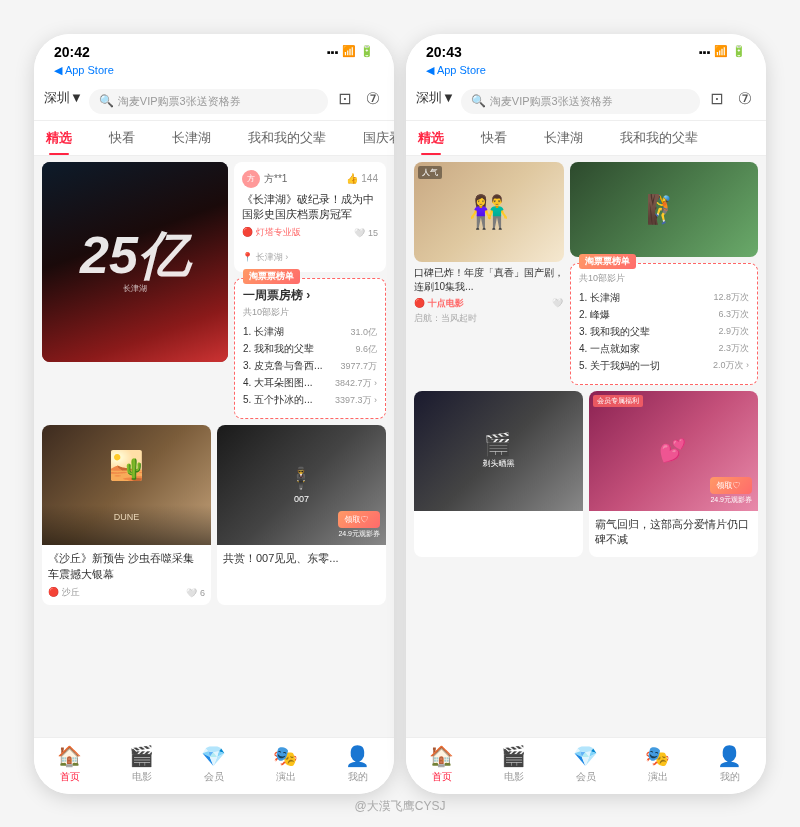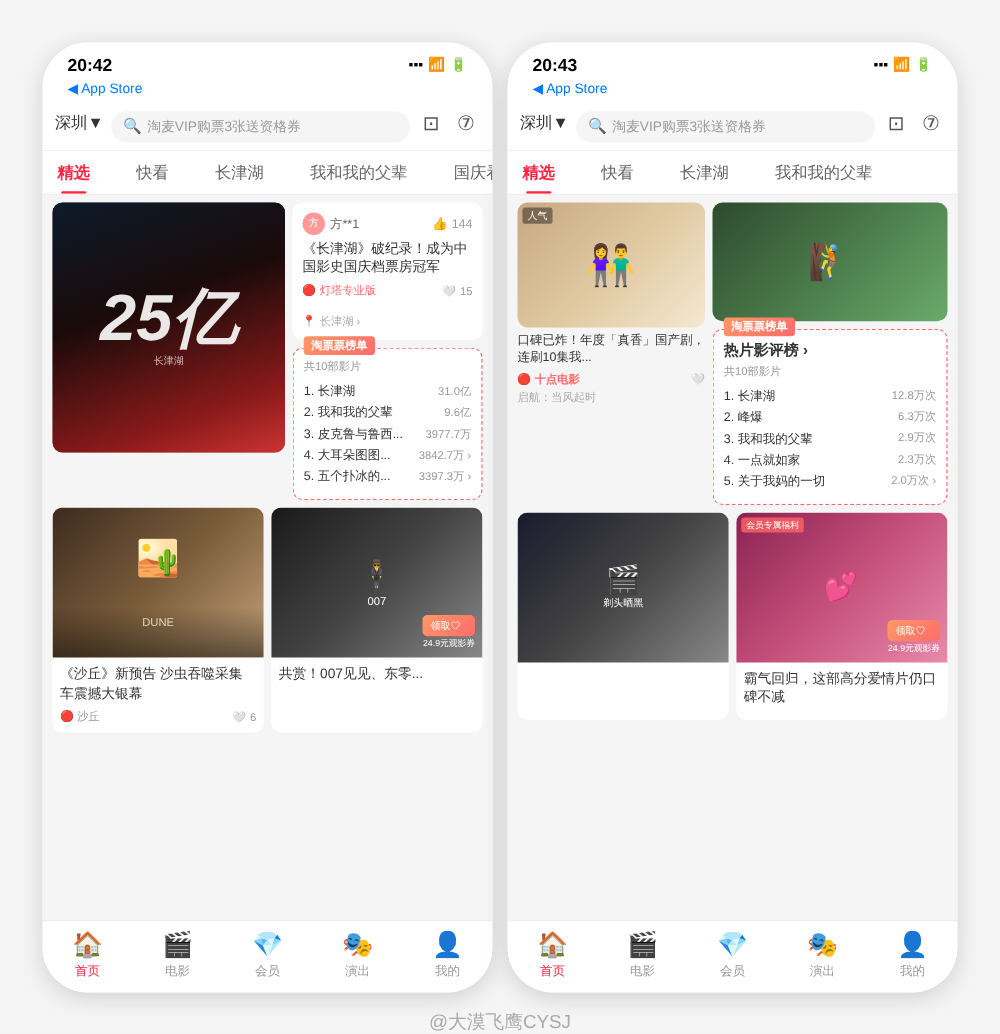--- a/index.html
+++ b/index.html
@@ -21,25 +21,25 @@
       background: #f5f5f5;
       display: flex;
       flex-direction: column;
       align-items: center;
       justify-content: center;
       position: relative;
     }
 
     .watermark {
       position: absolute;
-      bottom: 0;
+      bottom: 12px;
       left: 50%;
       transform: translateX(-50%);
       color: #aaa;
-      font-size: 15px;
+      font-size: 12px;
       white-space: nowrap;
       z-index: 10;
     }
 
     .phones-container {
       display: flex;
       gap: 12px;
       align-items: flex-start;
       padding: 16px;
     }
@@ -434,20 +434,23 @@
               <div class="news-text">《长津湖》破纪录！成为中国影史国庆档票房冠军</div>
               <div style="display:flex; align-items:center; gap:4px; margin-top:4px;">
                 <span style="font-size:9px; color:#ff6b6b;">🔴 灯塔专业版</span>
                 <span style="margin-left:auto; font-size:9px; color:#999;">🤍 15</span>
               </div>
               <div style="font-size:9px; color:#aaa; margin-top:12px;">📍 长津湖 ›</div>
             </div>
 
             <div class="chart-box">
               <div class="chart-tag">淘票票榜单</div>
+              <div class="chart-title">
+                <span>一周票房榜 ›</span>
+              </div>
               <div class="chart-subtitle">共10部影片</div>
               <div class="chart-item">
                 <span class="chart-rank-name">1. 长津湖</span>
                 <span class="chart-rank-val">31.0亿</span>
               </div>
               <div class="chart-item">
                 <span class="chart-rank-name">2. 我和我的父辈</span>
                 <span class="chart-rank-val">9.6亿</span>
               </div>
               <div class="chart-item">
@@ -588,23 +591,20 @@
           </div>
 
           <div style="flex:1; display:flex; flex-direction:column; gap:6px;">
 
             <div style="height:95px; border-radius:8px; overflow:hidden; background:linear-gradient(135deg, #2d4a2d 0%, #4a7a4a 50%, #6aaa6a 100%); display:flex; align-items:center; justify-content:center; position:relative;">
               <div style="font-size:28px;">🧗</div>
             </div>
 
             <div class="chart-box">
               <div class="chart-tag">淘票票榜单</div>
-              <div class="chart-title">
-                <span>热片影评榜 ›</span>
-              </div>
               <div class="chart-subtitle">共10部影片</div>
               <div class="chart-item">
                 <span class="chart-rank-name">1. 长津湖</span>
                 <span class="chart-rank-val">12.8万次</span>
               </div>
               <div class="chart-item">
                 <span class="chart-rank-name">2. 峰爆</span>
                 <span class="chart-rank-val">6.3万次</span>
               </div>
               <div class="chart-item">

